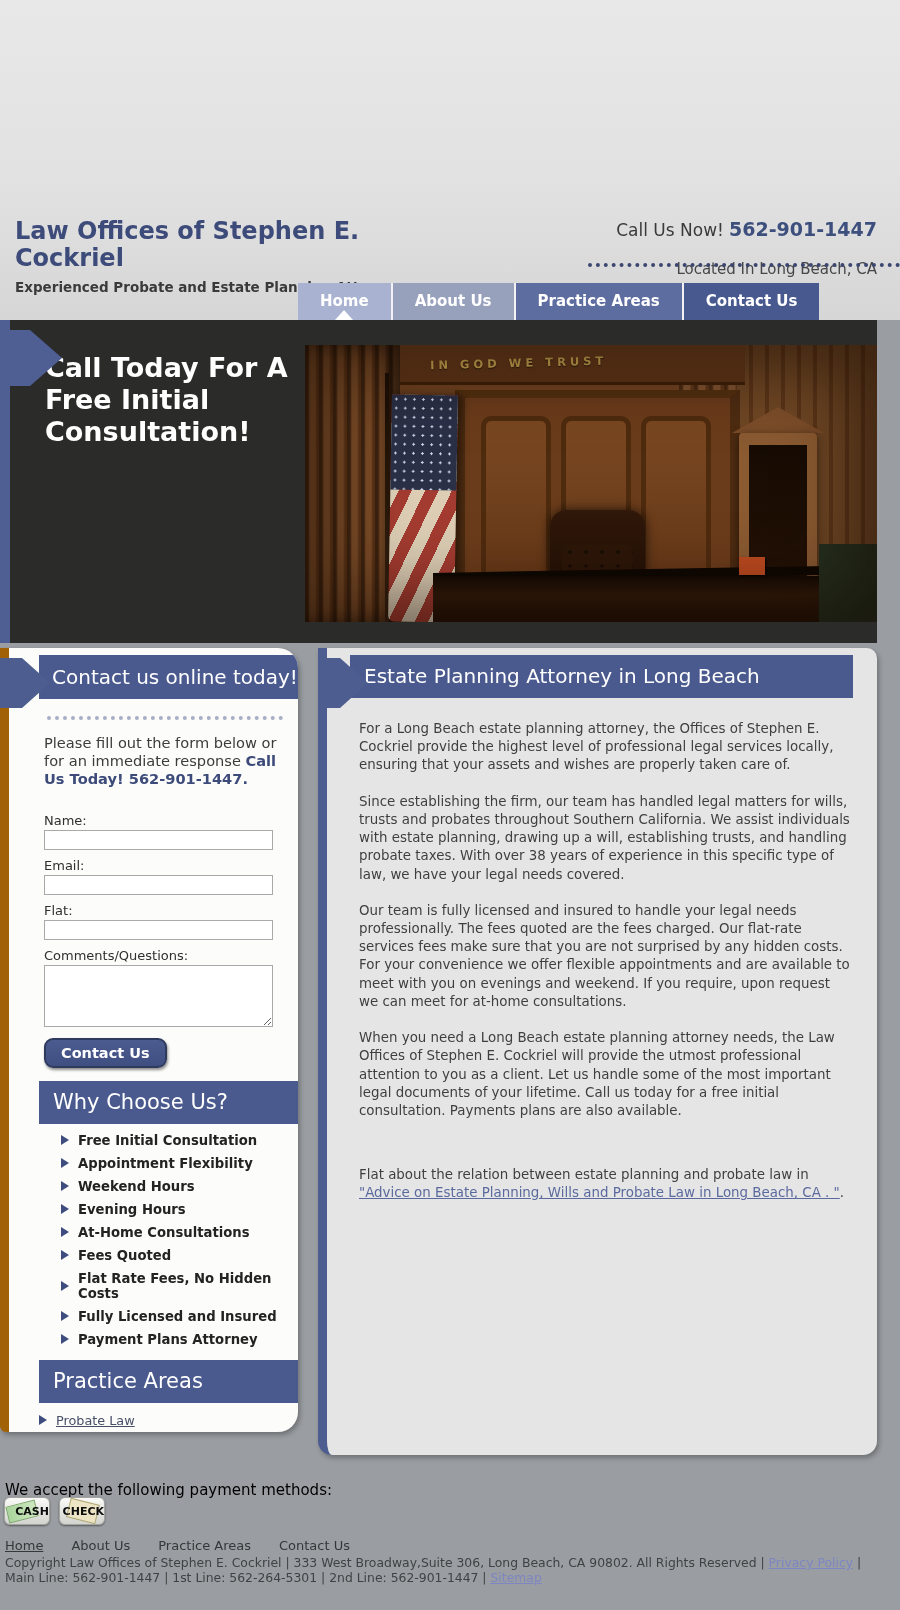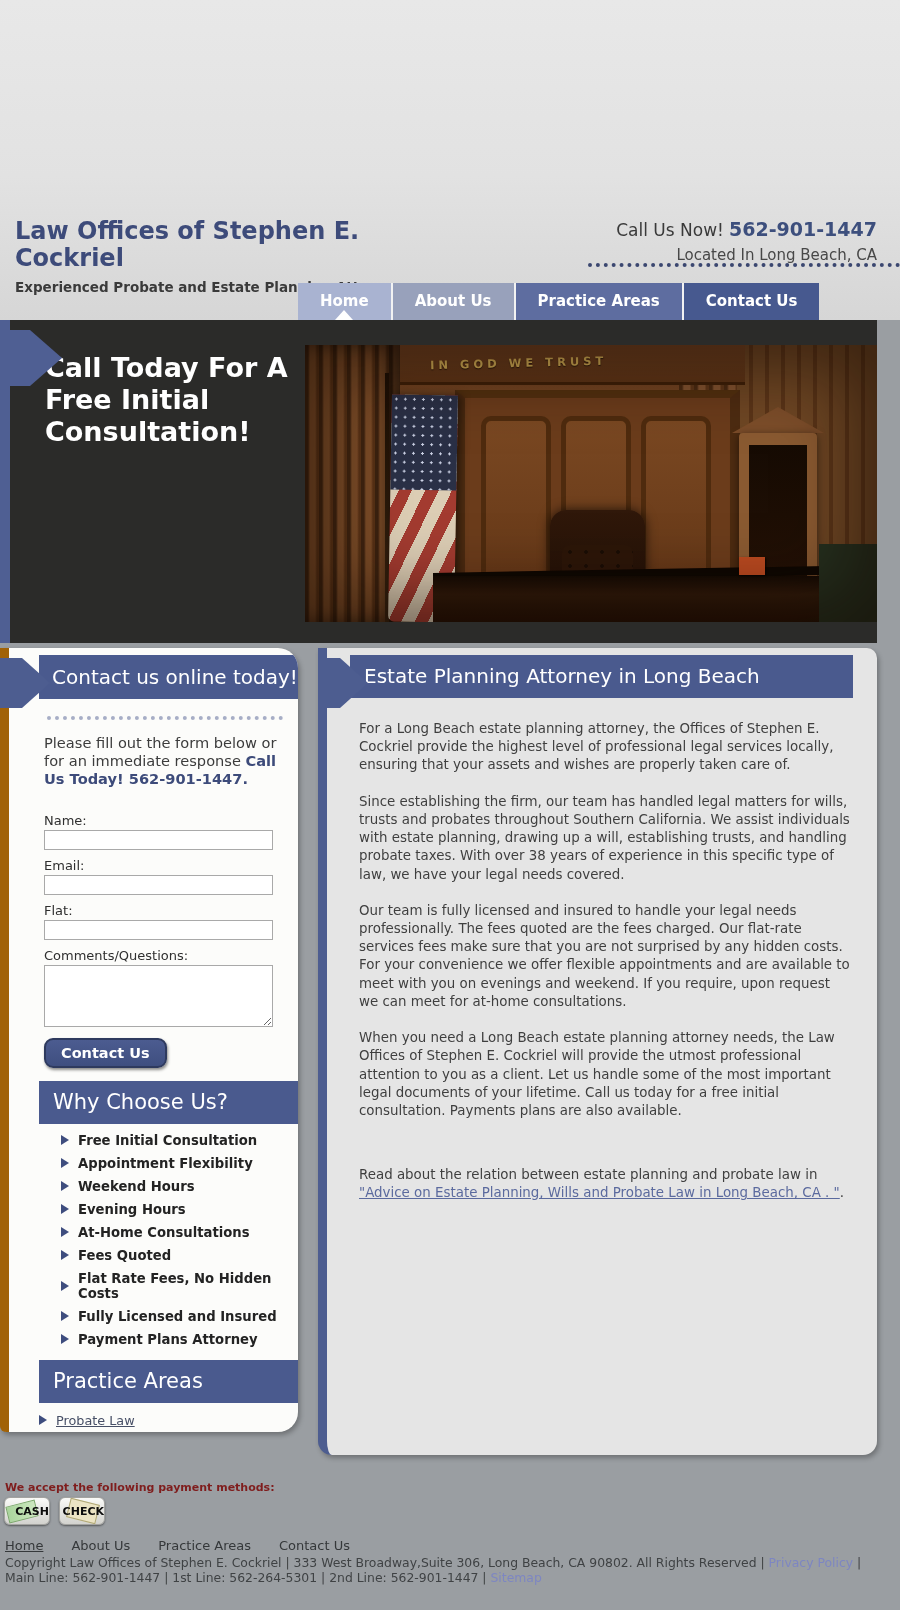--- a/index.html
+++ b/index.html
@@ -9,21 +9,21 @@
 
   
   .top-area { position:absolute; left:0; top:0; width:900px; height:320px;
     background:linear-gradient(180deg,#e8e8e8 0%,#e2e2e2 55%,#d6d6d6 100%); }
   .brand { position:absolute; left:15px; top:218px; width:400px; }
   .site-title { font-size:24px; font-weight:bold; color:#3d4b7a; line-height:1.12; }
   .site-subtitle { margin-top:7px; font-size:13.5px; font-weight:bold; color:#3a3a3a; }
   .call-box { position:absolute; right:23px; top:218px; text-align:right; white-space:nowrap; }
   .call-label { font-size:17px; color:#3a3a3a; }
   .phone { font-size:19px; font-weight:bold; color:#3d4f7d; }
-  .loc { margin-top:6px; font-size:15px; color:#474747; }
+  .loc { margin-top:20px; font-size:15px; color:#474747; }
   .dotted-line { position:absolute; left:588px; right:0; top:262px; height:5px;
     border-bottom:4px dotted #3b4770; }
 
   
   .nav { position:absolute; left:298px; top:283px; display:flex; z-index:6; }
   .tab { position:relative; display:block; height:37px; line-height:37px; padding:0 22px;
     color:#fff; font-size:15px; font-weight:bold; text-decoration:none; cursor:pointer; }
   .tab + .tab { border-left:2px solid #f2f2f2; }
   .t0 { background:#a9b3d1; }
   .t1 { background:#98a1bb; }
@@ -132,38 +132,38 @@
     border-left:9px solid #4d5d90; border-radius:0 10px 14px 14px;
     box-shadow:2px 3px 5px rgba(0,0,0,.28); overflow:hidden; }
   .main-head { margin:7px 24px 0 23px; height:43px; line-height:43px; padding-left:14px;
     background:#4a5a8e; color:#fff; font-size:20px; }
   .content p { margin:18px 24px 0 32px; font-size:13.4px; color:#3f3f3f; line-height:1.36; }
   .content p.first { margin-top:22px; }
   .read-more { margin-top:46px !important; }
   .read-more a { color:#5b6a9e; text-decoration:underline; cursor:pointer; }
 
   
-  .pay-label { position:absolute; left:5px; top:1481px; font-size:11px; font-weight:bold; color:#7f1d1d; }
+  .pay-label { position:absolute; left:5px; top:1481px; font-size:15px; font-weight:normal; color:#000000; }
   .badges { position:absolute; left:4px; top:1497px; display:flex; gap:9px; }
   .badge { position:relative; width:46px; height:28px; border-radius:6px;
     background:linear-gradient(180deg,#fafaf8,#d2d2ce); border:1px solid #a3a3a0;
     box-shadow:0 1px 2px rgba(0,0,0,.45); display:flex; align-items:center; justify-content:flex-end;
     overflow:hidden; }
   .badge span { position:relative; z-index:2; font-size:11px; font-weight:bold; color:#0c0c0c; }
   .badge .art { position:absolute; z-index:1; }
   .art-cash { left:2px; top:5px; width:30px; height:17px; background:linear-gradient(100deg,#a8d49a,#cfe8c2);
     border:1px solid #7aa86a; transform:rotate(-14deg); }
   .art-check { left:8px; top:3px; width:30px; height:20px; background:#ece4c4; border:1px solid #b0a878;
     transform:rotate(14deg); }
   .foot-nav { position:absolute; left:5px; top:1538px; display:flex; gap:28px; font-size:13px; }
   .foot-nav a { color:#35383a; text-decoration:none; cursor:pointer; }
   .foot-nav a.first { text-decoration:underline; }
   .copy { position:absolute; left:5px; top:1556px; width:878px; font-size:12.4px; color:#3f4244;
     line-height:1.2; }
-  .copy a { color:#7d86c2; cursor:pointer; }
+  .copy a { color:#7d86c2; text-decoration:underline; cursor:pointer; }
 </style>
 </head>
 <body>
 
 <div class="page">
 
   <div class="top-area">
     <div class="brand">
       <h1 class="site-title">Law Offices of Stephen E. Cockriel</h1>
       <div class="site-subtitle">Experienced Probate and Estate Planning Attorney</div>
@@ -285,21 +285,21 @@
     </ul>
   </aside>
   <div class="card-arrow sb-arrow"></div>
 
   <main class="content">
     <div class="main-head">Estate Planning Attorney in Long Beach</div>
     <p class="first">For a Long Beach estate planning attorney, the Offices of Stephen E. Cockriel provide the highest level of professional legal services locally, ensuring that your assets and wishes are properly taken care of.</p>
     <p>Since establishing the firm, our team has handled legal matters for wills, trusts and probates throughout Southern California. We assist individuals with estate planning, drawing up a will, establishing trusts, and handling probate taxes. With over 38 years of experience in this specific type of law, we have your legal needs covered.</p>
     <p>Our team is fully licensed and insured to handle your legal needs professionally. The fees quoted are the fees charged. Our flat-rate services fees make sure that you are not surprised by any hidden costs. For your convenience we offer flexible appointments and are available to meet with you on evenings and weekend. If you require, upon request we can meet for at-home consultations.</p>
     <p>When you need a Long Beach estate planning attorney needs, the Law Offices of Stephen E. Cockriel will provide the utmost professional attention to you as a client. Let us handle some of the most important legal documents of your lifetime. Call us today for a free initial consultation. Payments plans are also available.</p>
-    <p class="read-more"><span>Read about the relation between estate planning and probate law in </span><a>"Advice on Estate Planning, Wills and Probate Law in Long Beach, CA . "</a><span>.</span></p>
+    <p class="read-more"><span>Flat about the relation between estate planning and probate law in </span><a>"Advice on Estate Planning, Wills and Probate Law in Long Beach, CA . "</a><span>.</span></p>
   </main>
   <div class="card-arrow mn-arrow"></div>
 
   <div class="pay-label">We accept the following payment methods:</div>
   <div class="badges">
     <div class="badge">
       <div class="art art-cash"></div>
       <span>CASH</span>
     </div>
     <div class="badge">

